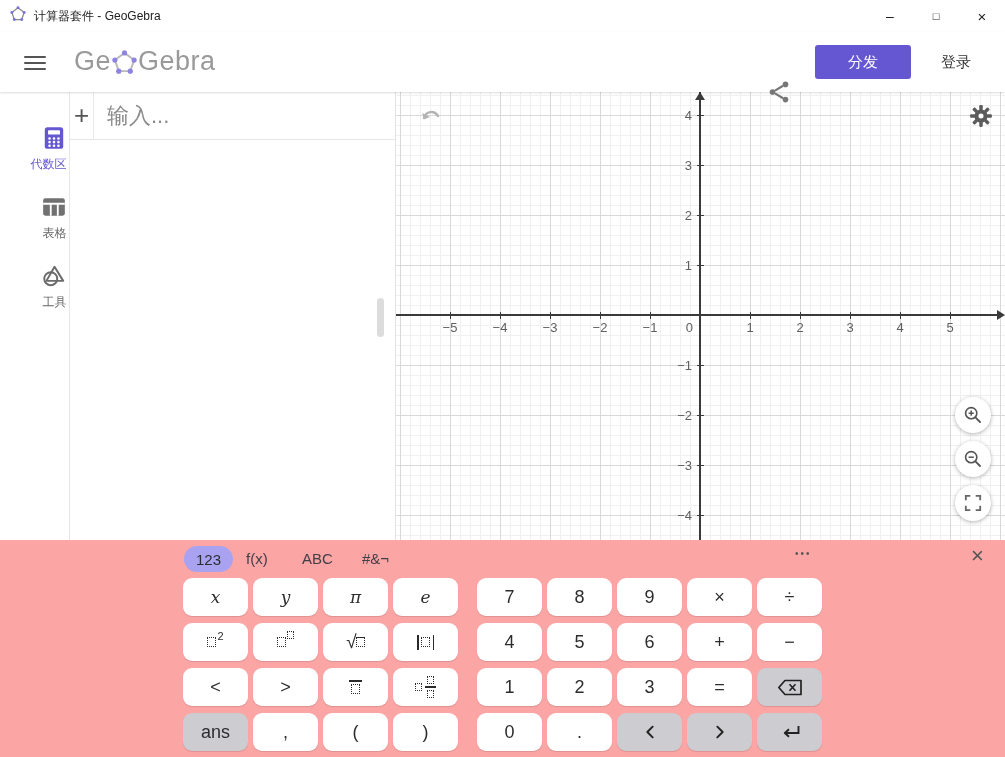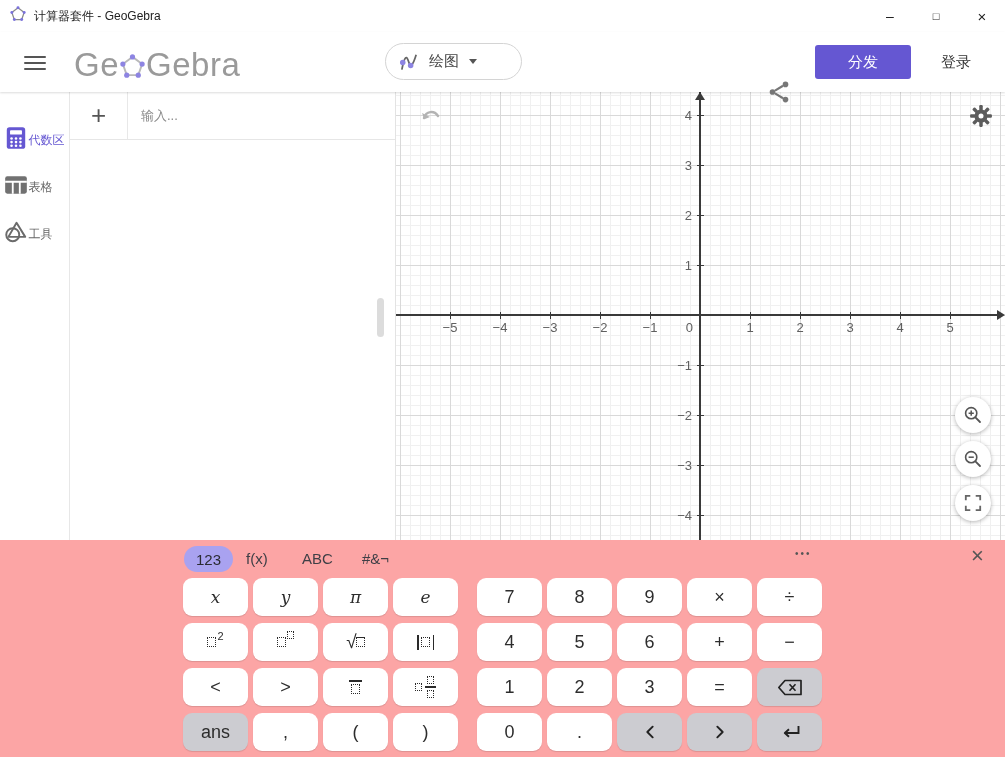--- a/index.html
+++ b/index.html
@@ -14,43 +14,43 @@
   .titlebar .title { font-size:12px; color:#222; margin-left:8px; }
   .wincontrols { position:absolute; right:0; top:0; height:32px; display:flex; }
   .winbtn { width:46px; height:32px; display:flex; align-items:center; justify-content:center; color:#222; }
   .winbtn.min { font-size:14px; }
   .winbtn.max { font-size:11px; }
   .winbtn.close { font-size:15px; }
   
   .header { height:60px; position:relative; background:#fff; box-shadow:0 1px 2px rgba(0,0,0,0.14); z-index:5; }
   .hamburger { position:absolute; left:24px; top:20px; width:22px; height:20px; cursor:pointer; }
   .hamburger span { display:block; height:2px; background:#555; margin:4px 0; border-radius:1px; }
-  .logo { position:absolute; left:74px; top:14px; display:flex; align-items:center; font-size:33px; color:#9a9a9a; letter-spacing:0.5px; }
+  .logo { position:absolute; left:74px; top:14px; display:flex; align-items:center; font-size:27px; color:#9a9a9a; letter-spacing:0.5px; }
   .logo svg { margin:2px 1px 0 1px; }
   .appname { position:absolute; left:233px; top:17px; font-size:22px; color:#787878; }
   .modepill { position:absolute; left:385px; top:11px; height:37px; min-width:137px; border:1px solid #d4d4d4;
     border-radius:19px; display:flex; align-items:center; padding:0 14px 0 12px; background:#fff; cursor:pointer; }
   .modepill .modetext { font-size:15px; color:#444; margin:0 10px 0 9px; }
   .caret { width:0; height:0; border-left:4.5px solid transparent; border-right:4.5px solid transparent; border-top:5px solid #555; }
   .shareicon { position:absolute; left:766px; top:47px; cursor:pointer; }
   .distribute { position:absolute; left:815px; top:13px; width:96px; height:34px; border:none; border-radius:3px;
     color:#fff; font-size:15px; cursor:pointer; }
   .login { position:absolute; left:941px; top:21px; font-size:15px; color:#333; cursor:pointer; }
   
   .main { height:448px; display:flex; position:relative; }
   .sidebar { width:70px; border-right:1px solid #e7e7e7; background:#fff; display:flex; flex-direction:column; align-items:center; padding-top:33px; }
-  .nav-item { display:flex; flex-direction:row; align-items:center; margin-bottom:21px; cursor:pointer; width:64px; }
+  .nav-item { display:flex; flex-direction:column; align-items:flex-end; margin-bottom:21px; cursor:pointer; width:64px; }
   .nav-item .nav-label { font-size:12px; margin-top:5px; color:#666; }
   .nav-item.active .nav-label { color:#6557d2; }
   
   .algebra { width:326px; border-right:1px solid #e3e3e3; background:#fff; position:relative; }
   .input-row { height:48px; display:flex; border-bottom:1px solid #e6e6e6; }
   .plus-cell { width:58px; display:flex; align-items:center; justify-content:center; border-right:1px solid #e8e8e8;
     font-size:26px; font-weight:300; color:#555; cursor:pointer; }
-  .alg-input { flex:1; border:none; outline:none; font-size:13px; padding-left:13px; color:#333; background:transparent; }
+  .alg-input { flex:1; border:none; outline:none; font-size:22px; padding-left:13px; color:#333; background:transparent; }
   .alg-input::placeholder { color:#8a8a8a; }
   .drag-handle { position:absolute; left:307px; top:206px; width:7px; height:39px; background:#dcdcdc; border-radius:3.5px; cursor:col-resize; }
   
   .graph { flex:1; position:relative; overflow:hidden; background-color:#fff;
     background-image:
       linear-gradient(to right, #d9d9d9 1px, transparent 1px),
       linear-gradient(to bottom, #d9d9d9 1px, transparent 1px),
       linear-gradient(to right, #f0f0f0 1px, transparent 1px),
       linear-gradient(to bottom, #f0f0f0 1px, transparent 1px);
     background-size: 50px 50px, 50px 50px, 10px 10px, 10px 10px;
@@ -123,29 +123,20 @@
     <span>Ge</span>
     <svg width="25" height="25" viewBox="0 0 26 26">
       <polygon points="13,3 23,10.5 19,22 7,22 3,10.5" fill="#fff" stroke="#b9b9b9" stroke-width="2"></polygon>
       <circle cx="13" cy="3" r="2.7" fill="#8d84e2"></circle>
         <circle cx="23" cy="10.5" r="2.7" fill="#8d84e2"></circle>
       <circle cx="19" cy="22" r="2.7" fill="#8d84e2"></circle>
         <circle cx="7" cy="22" r="2.7" fill="#8d84e2"></circle>
       <circle cx="3" cy="10.5" r="2.7" fill="#8d84e2"></circle>
     </svg>
     <span>Gebra</span>
-  </div>
-  <div class="modepill">
-    <svg width="22" height="22" viewBox="0 0 20 20">
-      <path d="M3.5 17 C6 4 8 4 9.6 9.5 C11.2 15 13 15 16.5 3.5" fill="none" stroke="#666" stroke-width="1.6"></path>
-      <circle cx="4.3" cy="10.5" r="2.5" fill="#8d84e2"></circle>
-      <circle cx="11.5" cy="13.2" r="2.5" fill="#8d84e2"></circle>
-    </svg>
-    <span class="modetext">绘图</span>
-    <span class="caret"></span>
   </div>
   <span class="shareicon">
     <svg width="26" height="26" viewBox="0 0 24 24">
       <circle cx="18" cy="5" r="2.6" fill="#777"></circle>
         <circle cx="6" cy="12" r="2.6" fill="#777"></circle>
         <circle cx="18" cy="19" r="2.6" fill="#777"></circle>
       <path d="M8.3 10.8 L15.7 6.2 M8.3 13.2 L15.7 17.8" stroke="#777" stroke-width="2"></path>
     </svg>
   </span>
   <button class="distribute" style="background: rgb(101, 87, 210);">分发</button>

